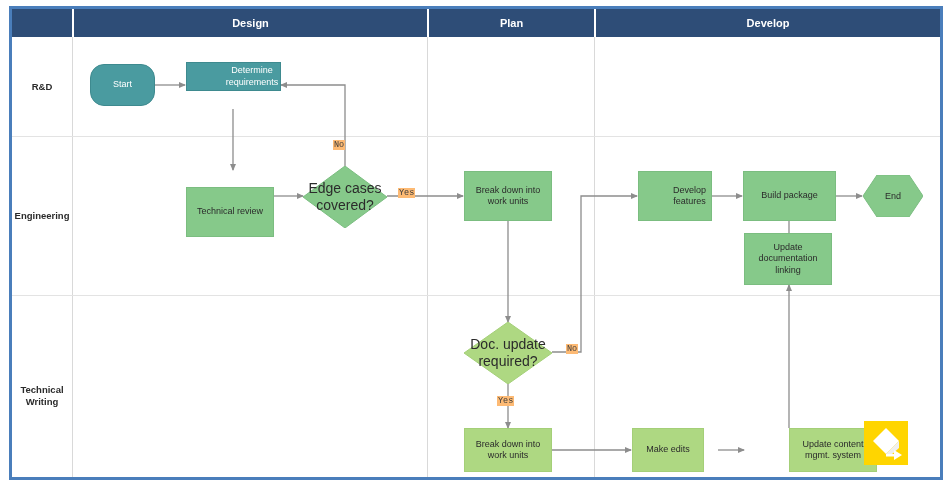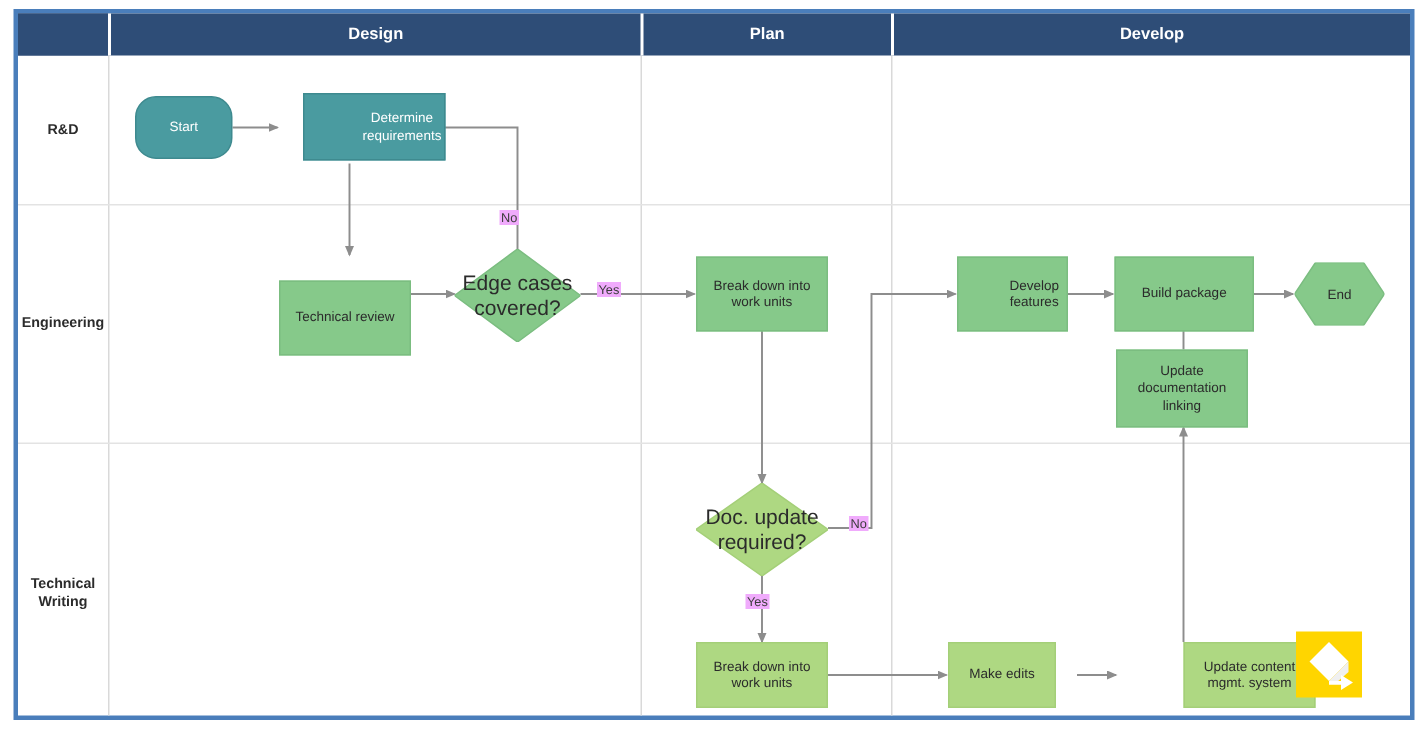--- a/index.html
+++ b/index.html
@@ -164,23 +164,24 @@
     left: 0;
     top: 0;
     width: 952px;
     height: 490px;
     pointer-events: none;
   }
   .edge-label {
     position: absolute;
     font-size: 8.5px;
     color: #3b3b3b;
-    background: #f0abfc;
+    background: #fdba74;
     padding: 0 1px;
     white-space: nowrap;
+    font-family: Liberation Mono, monospace;
   }
   
   #logo-badge {
     position: absolute;
     left: 864px;
     top: 421px;
     width: 44px;
     height: 44px;
     background: #ffd500;
   }
@@ -249,21 +250,21 @@
     </g>
   </svg>
 
   <div class="edge-label" style="left:333px; top:140px;">No</div>
   <div class="edge-label" style="left:398px; top:188px;">Yes</div>
   <div class="edge-label" style="left:566px; top:344px;">No</div>
   <div class="edge-label" style="left:497px; top:396px;">Yes</div>
 
   <div class="node teal rounded" style="left:90px; top:64px; width:65px; height:42px;">Start</div>
 
-  <div class="node teal" style="left:202px; top:62px; width:95px; height:45px;padding-left:40px;">Determine requirements</div>
+  <div class="node teal" style="left:186px; top:62px; width:95px; height:29px;padding-left:40px;">Determine requirements</div>
 
   <div class="node green" style="left:186px; top:187px; width:88px; height:50px;">Technical review</div>
 
   <div class="diamond-wrap" style="left:303px; top:166px; width:84px; height:62px;">
     <svg class="diamond-shape" viewBox="0 0 84 62" xmlns="http://www.w3.org/2000/svg">
       <polygon points="42,0 84,31 42,62 0,31" fill="#86c98a" stroke="#7bbd80" stroke-width="1"></polygon>
     </svg>
     <div class="diamond-label">Edge cases covered?</div>
   </div>
 

